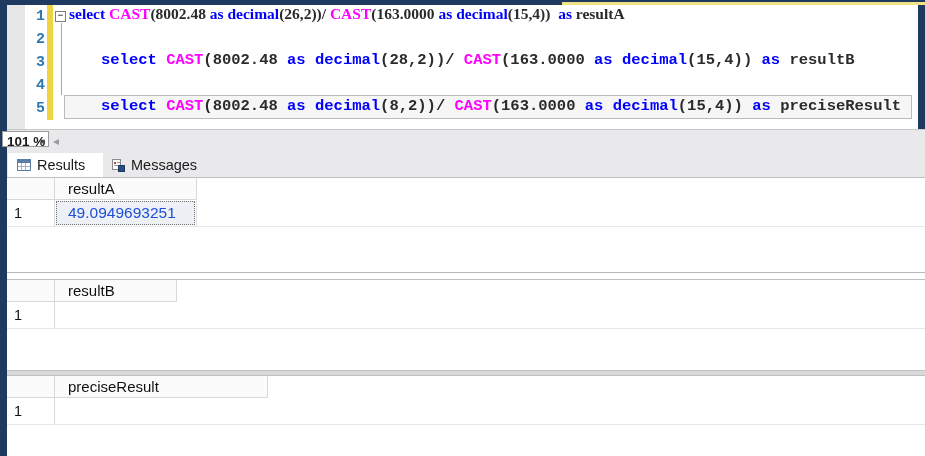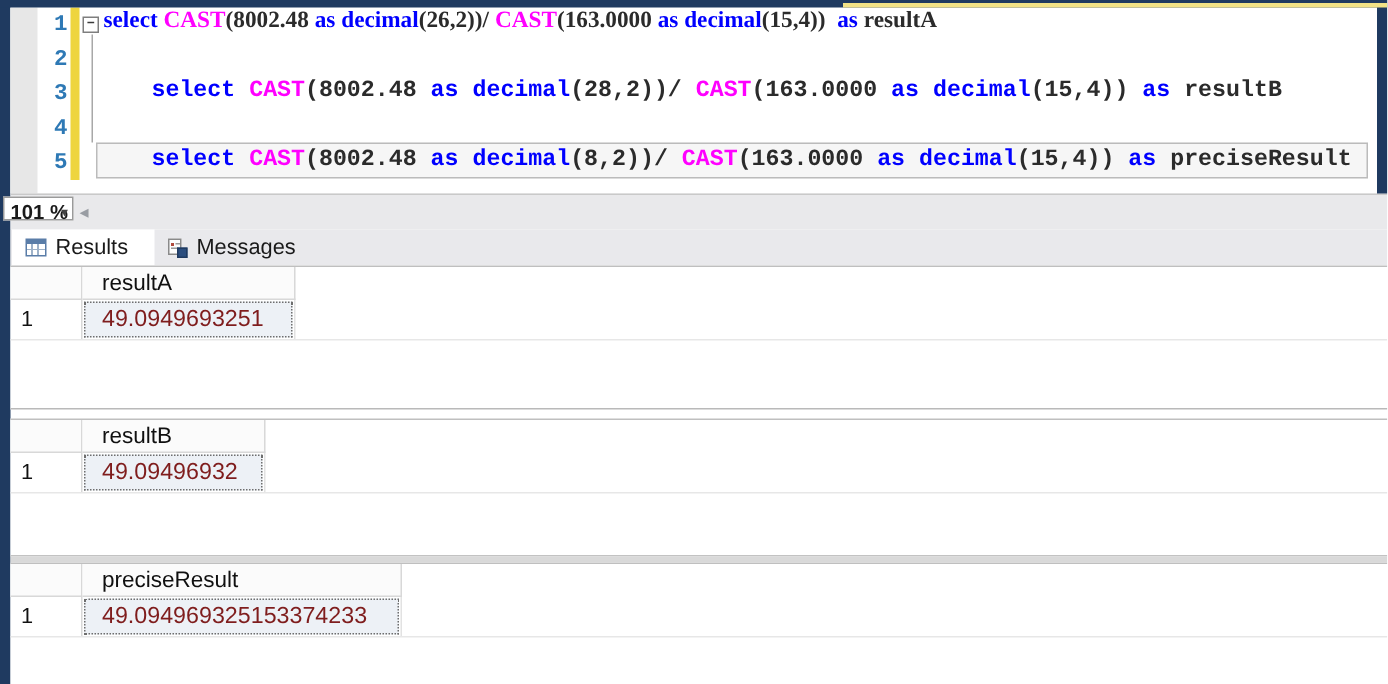--- a/index.html
+++ b/index.html
@@ -73,21 +73,21 @@
   .g-head{display:flex;height:22px;}
   .g-row{display:flex;height:26px;border-bottom:1px solid #e7e7e7;}
   .corner-cell{width:48px;box-sizing:border-box;background:#fbfbfb;
     border-right:1px solid #d8d8d8;border-bottom:1px solid #d8d8d8;}
   .header-cell{box-sizing:border-box;background:#fbfbfb;border-right:1px solid #d8d8d8;
     border-bottom:1px solid #d8d8d8;line-height:21px;padding-left:13px;font-size:15px;color:#101010;}
   .rownum-cell{width:48px;box-sizing:border-box;border-right:1px solid #d8d8d8;
     line-height:26px;padding-left:7px;font-size:14.5px;color:#111;}
   .value-cell{box-sizing:border-box;border-right:1px solid #e2e2e2;padding:1px;}
   .value-sel{height:22px;border:1px dotted #6e6e6e;background:var(--selbg);
-    line-height:22px;padding-left:11px;font-size:15.5px;color:#7f1d1d;box-sizing:content-box;}
+    line-height:22px;padding-left:11px;font-size:15.5px;color:#1d4ed8;box-sizing:content-box;}
   .w-g1{width:142px;} .w-g2{width:122px;} .w-g3{width:213px;}
 </style>
 </head>
 <body>
 
 <div class="screen">
 
   <div class="left-rail"></div>
   <div class="top-strip">
     <div class="top-strip-yellow"></div>
@@ -160,34 +160,28 @@
     </div>
   </div>
 
   <div class="panel panel-2">
     <div class="g-head">
       <div class="corner-cell"></div>
       <div class="header-cell w-g2">resultB</div>
     </div>
     <div class="g-row">
       <div class="rownum-cell">1</div>
-      <div class="value-cell w-g2">
-        <div class="value-sel">49.09496932</div>
-      </div>
     </div>
   </div>
 
   <div class="splitter"></div>
 
   <div class="panel panel-3">
     <div class="g-head">
       <div class="corner-cell"></div>
       <div class="header-cell w-g3">preciseResult</div>
     </div>
     <div class="g-row">
       <div class="rownum-cell">1</div>
-      <div class="value-cell w-g3">
-        <div class="value-sel">49.094969325153374233</div>
-      </div>
     </div>
   </div>
 
 </div>
 
 </body></html>

